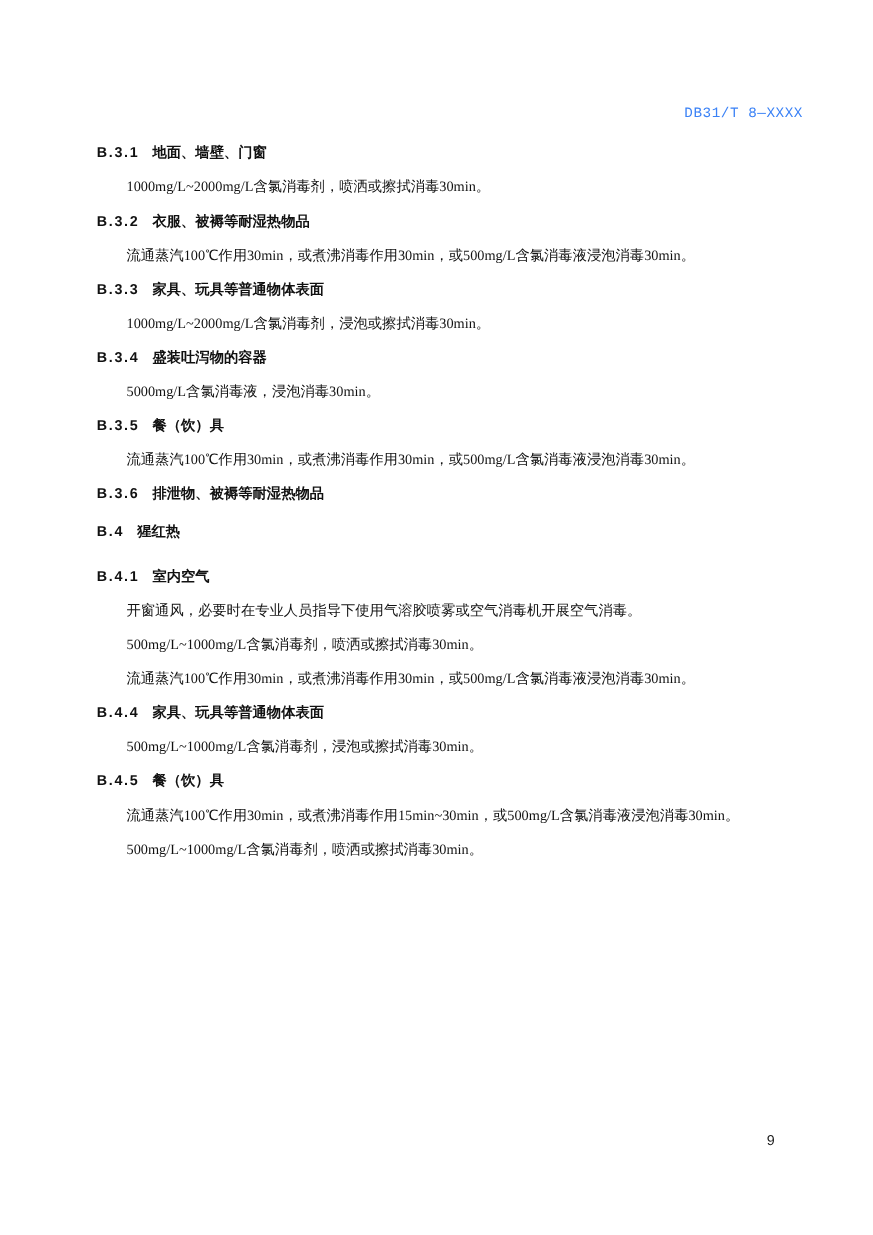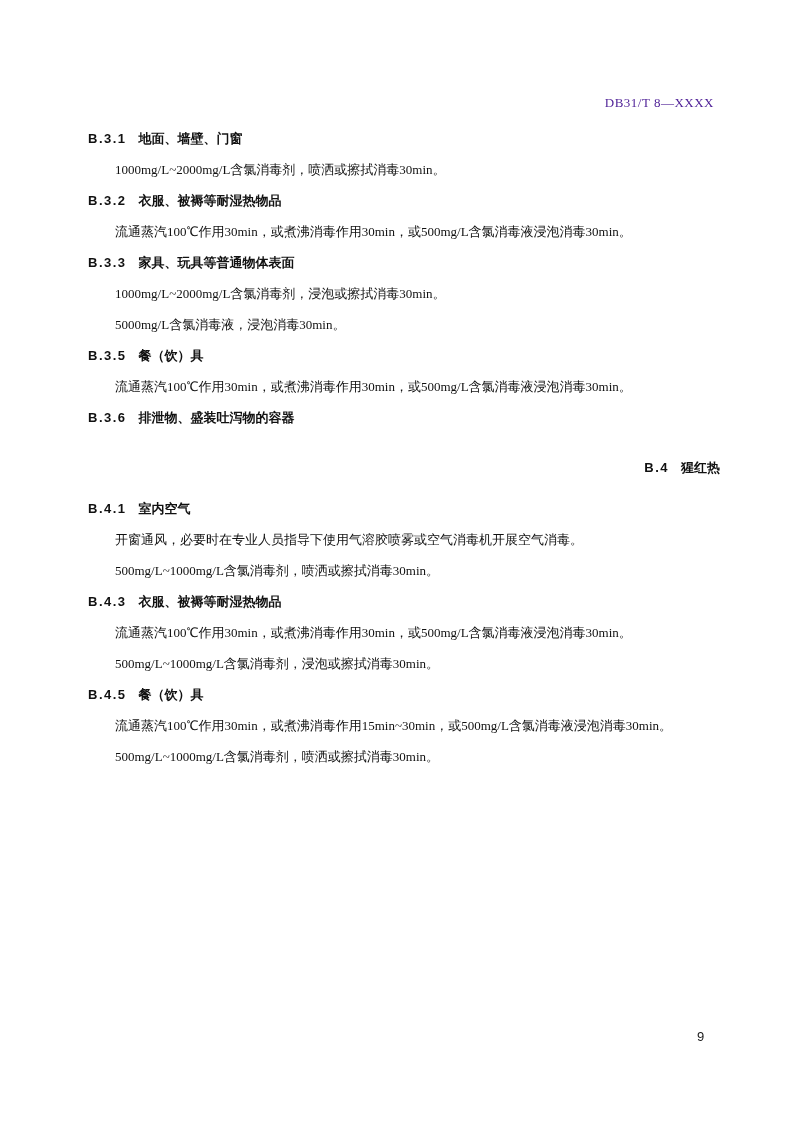--- a/index.html
+++ b/index.html
@@ -8,42 +8,42 @@
     width: 794px;
     height: 1123px;
     background: #ffffff;
     color: #111111;
     font-family: "Liberation Serif", serif;
     overflow: hidden;
   }
   .doc-header {
     position: absolute;
     top: 95px;
-    right: 80px;
+    right: 64px;
     font-size: 13px;
     letter-spacing: 0.5px;
-    font-family: Liberation Serif, serif;
-    color: #4c1d95;
+    font-family: Liberation Mono, monospace;
+    color: #3b82f6;
   }
   .content {
     position: absolute;
     top: 123px;
     left: 88px;
     width: 632px;
   }
   .block {
     font-size: 13px;
     line-height: 31px;
     white-space: nowrap;
   }
   .heading, .chapter {
     font-weight: bold;
     font-family: "Liberation Sans", sans-serif;
   }
-  .chapter { margin-top: 19px; margin-bottom: 10px; text-align: right; }
+  .chapter { margin-top: 3px; margin-bottom: 10px; }
   .num { letter-spacing: 1.5px; margin-right: 12px; }
   .body {
     text-indent: 27px;
     font-family: Liberation Serif, serif;
   }
   .page-number {
     position: absolute;
     top: 1029px;
     left: 697px;
     font-size: 13px;
@@ -57,30 +57,31 @@
 <div class="page">
   <div class="doc-header">DB31/T 8—XXXX</div>
 
   <div class="content">
       <div class="block heading"><span class="num">B.3.1</span><span class="title">地面、墙壁、门窗</span></div>
       <div class="block body">1000mg/L~2000mg/L含氯消毒剂，喷洒或擦拭消毒30min。</div>
       <div class="block heading"><span class="num">B.3.2</span><span class="title">衣服、被褥等耐湿热物品</span></div>
       <div class="block body">流通蒸汽100℃作用30min，或煮沸消毒作用30min，或500mg/L含氯消毒液浸泡消毒30min。</div>
       <div class="block heading"><span class="num">B.3.3</span><span class="title">家具、玩具等普通物体表面</span></div>
       <div class="block body">1000mg/L~2000mg/L含氯消毒剂，浸泡或擦拭消毒30min。</div>
+      <div class="block heading"><span class="num">B.3.4</span><span class="title">盛装吐泻物的容器</span></div>
       <div class="block body">5000mg/L含氯消毒液，浸泡消毒30min。</div>
       <div class="block heading"><span class="num">B.3.5</span><span class="title">餐（饮）具</span></div>
       <div class="block body">流通蒸汽100℃作用30min，或煮沸消毒作用30min，或500mg/L含氯消毒液浸泡消毒30min。</div>
-      <div class="block heading"><span class="num">B.3.6</span><span class="title">排泄物、盛装吐泻物的容器</span></div>
+      <div class="block heading"><span class="num">B.3.6</span><span class="title">排泄物、被褥等耐湿热物品</span></div>
       <div class="block chapter"><span class="num">B.4</span><span class="title">猩红热</span></div>
       <div class="block heading"><span class="num">B.4.1</span><span class="title">室内空气</span></div>
       <div class="block body">开窗通风，必要时在专业人员指导下使用气溶胶喷雾或空气消毒机开展空气消毒。</div>
       <div class="block body">500mg/L~1000mg/L含氯消毒剂，喷洒或擦拭消毒30min。</div>
-      <div class="block heading"><span class="num">B.4.3</span><span class="title">衣服、被褥等耐湿热物品</span></div>
       <div class="block body">流通蒸汽100℃作用30min，或煮沸消毒作用30min，或500mg/L含氯消毒液浸泡消毒30min。</div>
+      <div class="block heading"><span class="num">B.4.4</span><span class="title">家具、玩具等普通物体表面</span></div>
       <div class="block body">500mg/L~1000mg/L含氯消毒剂，浸泡或擦拭消毒30min。</div>
       <div class="block heading"><span class="num">B.4.5</span><span class="title">餐（饮）具</span></div>
       <div class="block body">流通蒸汽100℃作用30min，或煮沸消毒作用15min~30min，或500mg/L含氯消毒液浸泡消毒30min。</div>
       <div class="block body">500mg/L~1000mg/L含氯消毒剂，喷洒或擦拭消毒30min。</div>
     </div>
 
   <div class="page-number">9</div>
 </div>
 
 </body></html>

